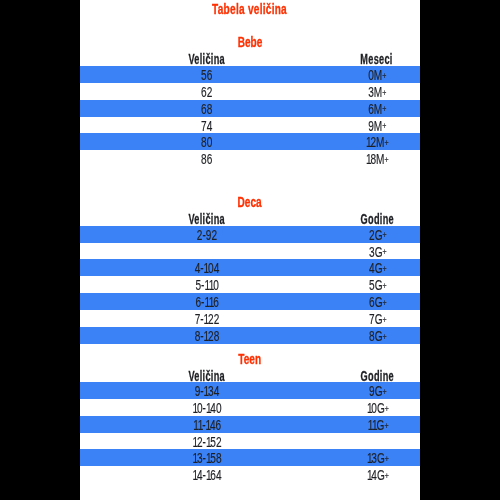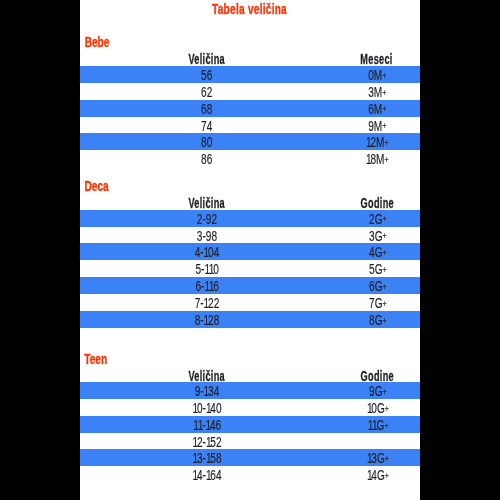--- a/index.html
+++ b/index.html
@@ -16,25 +16,25 @@
   }
   .tx { display:inline-block; transform:scaleX(0.727); transform-origin:center; }
   .page-title {
     position:absolute; left:0; top:1px; width:340px; height:16.85px;
     line-height:16.85px; text-align:center;
     color:#ff3000; font-weight:bold; font-size:13.9px; letter-spacing:0.35px;
     white-space:nowrap; -webkit-text-stroke:0.3px #ff3000;
   }
   .section { position:absolute; left:0; width:340px; }
   #sec-bebe { top:32.3px; }
-  #sec-deca { top:176px; }
+  #sec-deca { top:192px; }
   #sec-teen { top:348.8px; }
   .sec-title {
     height:16.85px; line-height:16.85px; padding-top:2px; box-sizing:border-box;
-    color:#ff3000; font-weight:bold; font-size:13.9px;
+    text-align:center; color:#ff3000; font-weight:bold; font-size:13.9px;
     white-space:nowrap; -webkit-text-stroke:0.3px #ff3000;
   }
   .row { position:relative; height:16.85px; }
   #sec-teen .row { height:16.75px; }
   .row.alt { background:#3b82f6; }
   .hdr .cell { font-weight:bold; top:2px; letter-spacing:0.45px; -webkit-text-stroke:0.3px #1f2024; }
   .hdr .tx { transform:scaleX(0.66); }
   .cell {
     position:absolute; top:1px; height:16.85px; line-height:16.85px;
     text-align:center; color:#1f2024; font-size:13.9px;
@@ -86,21 +86,20 @@
       <div class="sec-title"><span class="tx">Deca</span></div>
       <div class="row hdr">
         <span class="cell c1"><span class="tx">Veličina</span></span>
         <span class="cell c2"><span class="tx">Godine</span></span>
       </div>
       <div class="row alt">
         <span class="cell c1"><span class="tx">2-92</span></span>
         <span class="cell c2"><span class="tx">2G<span class="g-plus">+</span></span></span>
       </div>
       <div class="row">
-        <span class="cell c1"><span class="tx">3-98</span></span>
         <span class="cell c2"><span class="tx">3G<span class="g-plus">+</span></span></span>
       </div>
       <div class="row alt">
         <span class="cell c1"><span class="tx">4-<span class="g-one">1</span>04</span></span>
         <span class="cell c2"><span class="tx">4G<span class="g-plus">+</span></span></span>
       </div>
       <div class="row">
         <span class="cell c1"><span class="tx">5-<span class="g-one">1</span><span class="g-one">1</span>0</span></span>
         <span class="cell c2"><span class="tx">5G<span class="g-plus">+</span></span></span>
       </div>

